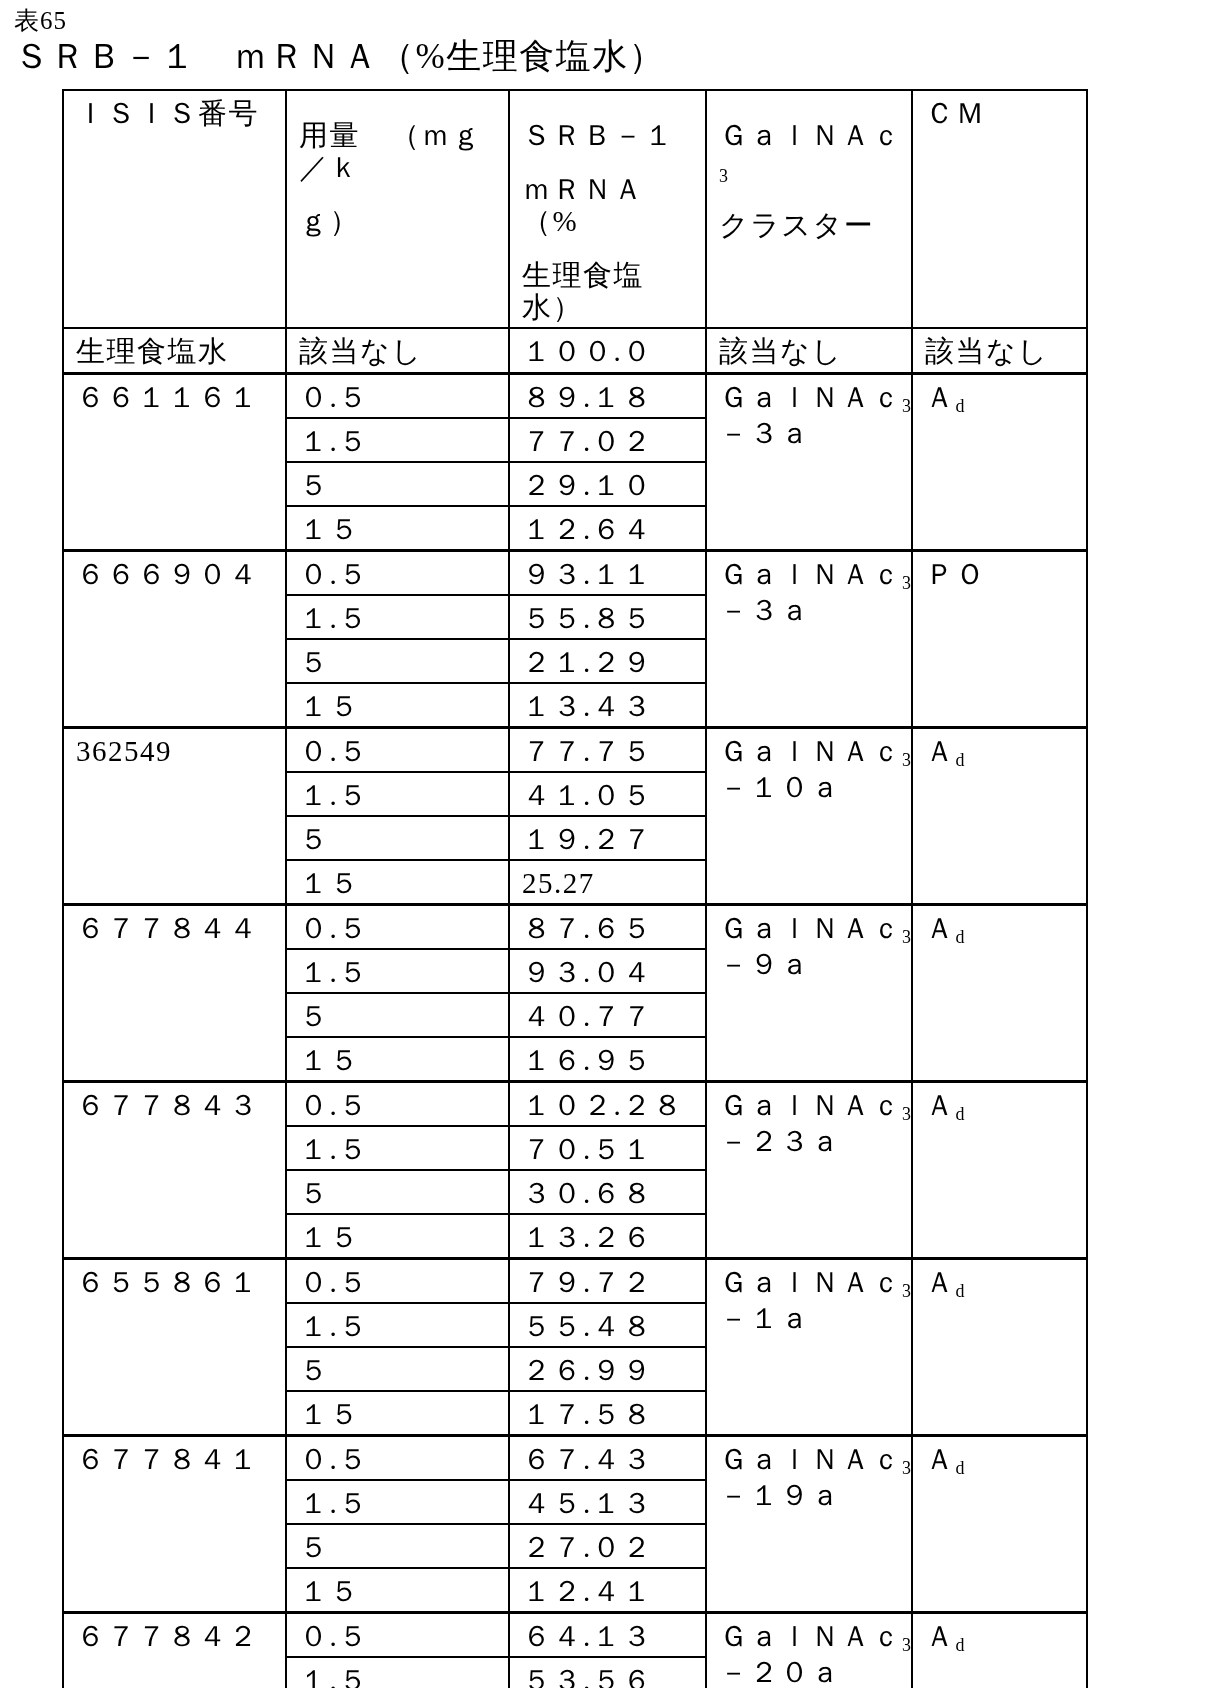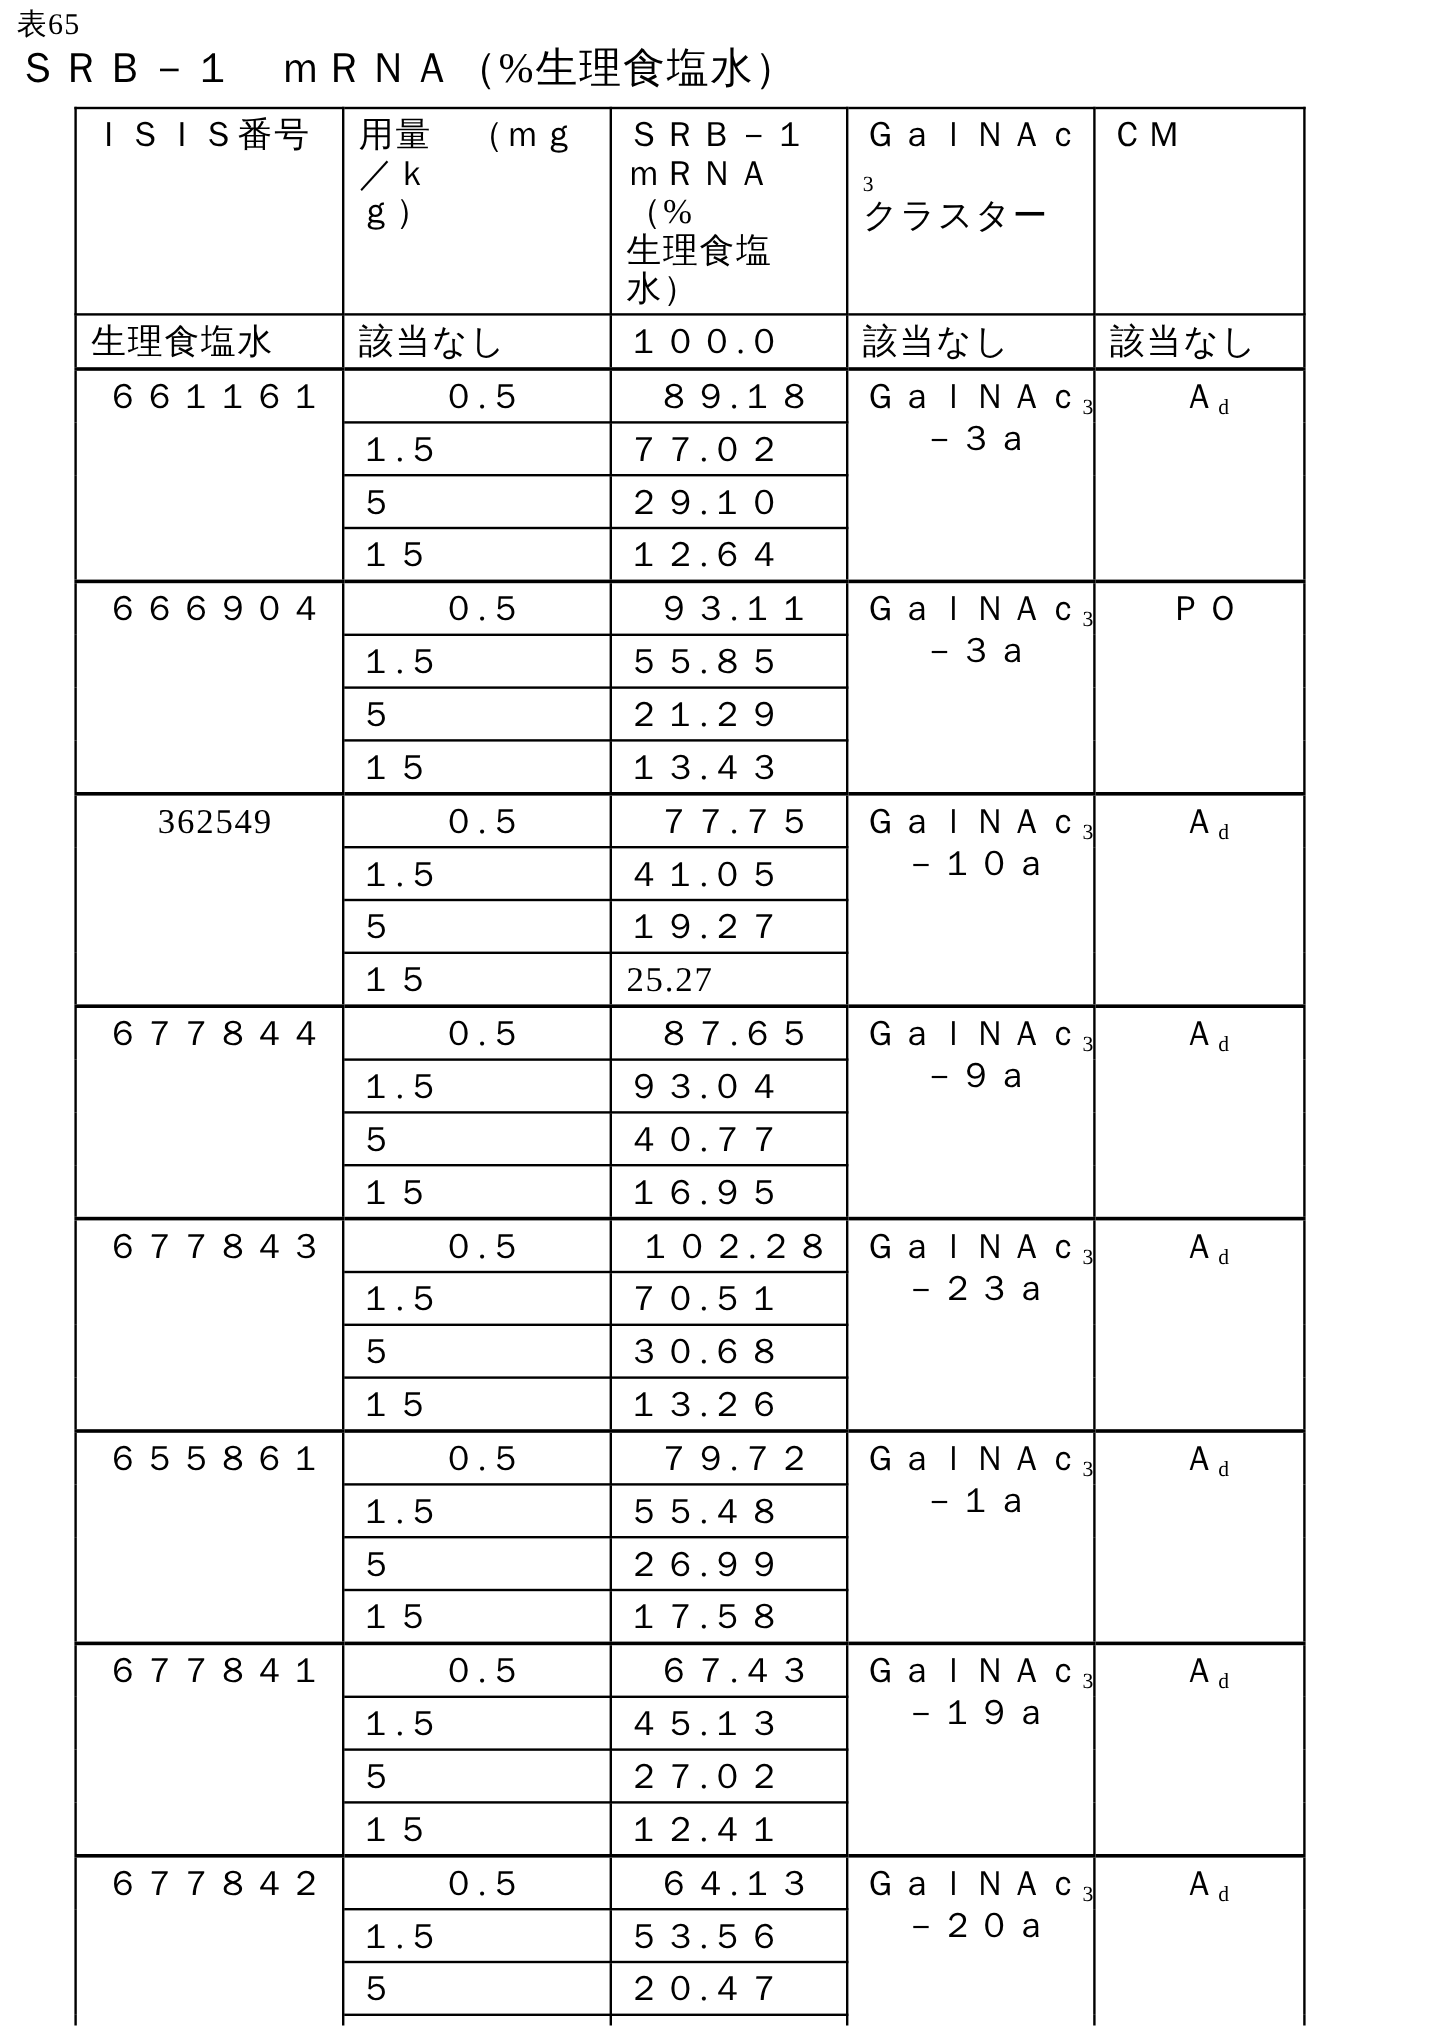--- a/index.html
+++ b/index.html
@@ -57,42 +57,42 @@
     vertical-align: top;
     padding: 6px 2px 4px 12px;
     font-weight: normal;
     text-align: left;
     letter-spacing: 1.5px;
     line-height: 32px;
   }
 
   
   .hdr { height: 115px; vertical-align: top; }
-  .hdr span { display: block; }
+  .hdr span { display: block; margin-top: 22px; }
 
   
   .saline td { height: 45px; padding-top: 3px; }
 
   
   .dose-cell, .val-cell {
     height: 43px;
     padding-top: 3px;
     padding-bottom: 0;
     line-height: 34px;
   }
 
   
   .merged {
     vertical-align: middle;
     padding-top: 0;
     padding-bottom: 0;
   }
 
   
-  tr.block-start > td { border-top: 3px solid #000000; text-align: center; }
+  tr.block-start > td { border-top: 3px solid #000000; }
 
   
   td.merged { border-top: 3px solid #000000; border-bottom: 3px solid #000000; }
 
   .cluster-line { display: block; white-space: nowrap; }
 
   sub {
     font-size: 0.62em;
     vertical-align: baseline;
     position: relative;

